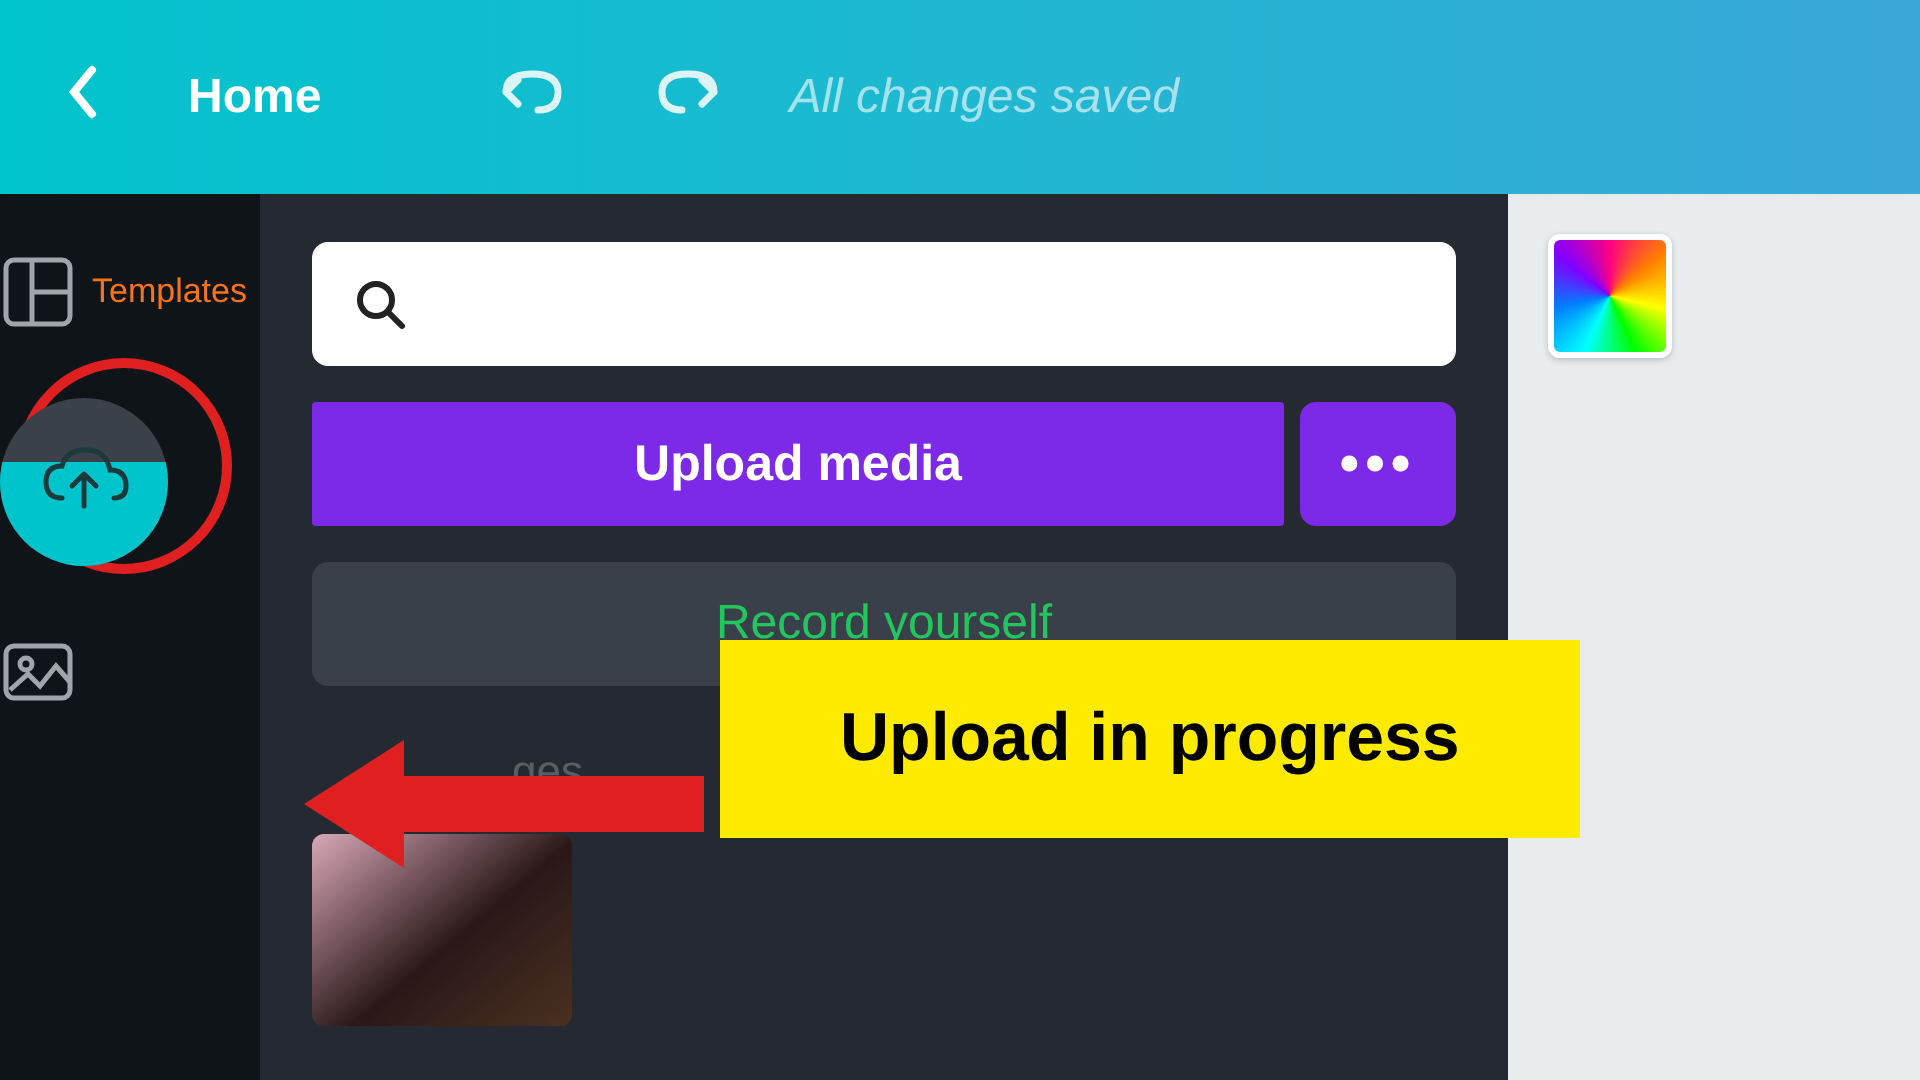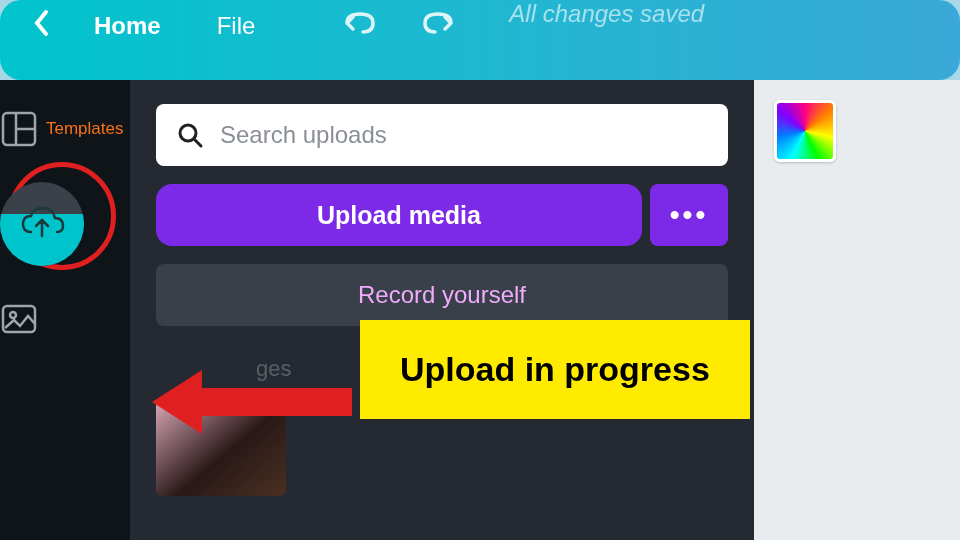--- a/index.html
+++ b/index.html
@@ -1,38 +1,38 @@
 <!DOCTYPE html>
 <html><head>
   <meta charset="utf-8">
   <style>
     * { margin: 0; padding: 0; box-sizing: border-box; font-family: -apple-system, BlinkMacSystemFont, "Segoe UI", sans-serif; }
     body { width: 960px; height: 540px; overflow: hidden; background: #a8d8e8; }
     
     .topbar {
-      height: 80px;
+      height: 97px;
       background: linear-gradient(90deg, #00c4cc 0%, #1fb8d1 50%, #3aa8d8 100%);
       display: flex;
+      align-items: center;
       padding: 0 20px;
       gap: 8px;
-      border-radius: 21px;
     }
     .back-btn { color: #fff; cursor: pointer; padding: 8px 12px; }
     .topbar-item {
       color: #fff;
       font-size: 24px;
       font-weight: 500;
       padding: 12px 24px;
       cursor: pointer;
       border-radius: 6px;
     }
     .topbar-item.active { font-weight: 700; }
     .topbar-divider { width: 30px; }
     .icon-btn { color: #fff; padding: 10px 18px; cursor: pointer; opacity: 0.85; }
-    .saved-text { color: rgba(255,255,255,0.6); font-size: 24px; font-style: italic; margin-left: 28px; }
+    .saved-text { color: rgba(255,255,255,0.6); font-size: 24px; font-style: italic; margin-left: 8px; }
     
     .main { display: flex; height: calc(100% - 76px); }
     
     .sidebar {
       width: 130px;
       background: #0f1419;
       display: flex;
       flex-direction: column;
       align-items: center;
       padding-top: 18px;
@@ -109,41 +109,41 @@
       background: transparent;
     }
     .search-box input::placeholder { color: #8a8f96; }
     
     .upload-row { display: flex; gap: 8px; }
     .upload-btn {
       flex: 1;
       background: #7d2ae8;
       color: #fff;
       border: none;
-      border-radius: 16px;
+      border-radius: 2px;
       height: 62px;
       font-size: 25px;
       font-weight: 600;
       cursor: pointer;
     }
     .more-btn {
       width: 78px;
       background: #7d2ae8;
       color: #fff;
       border: none;
       border-radius: 8px;
       height: 62px;
       font-size: 28px;
       font-weight: 700;
       cursor: pointer;
       letter-spacing: 3px;
     }
     .record-btn {
       background: #3a4049;
-      color: #f0abfc;
+      color: #22c55e;
       border: none;
       border-radius: 8px;
       height: 62px;
       font-size: 24px;
       font-weight: 500;
       cursor: pointer;
     }
     
     .tab-area { position: relative; margin-top: 12px; }
     .tab-hidden { color: #d0d3d8; font-size: 22px; opacity: 0.3; margin-left: 100px; }
@@ -174,37 +174,36 @@
       position: absolute;
       left: 152px;
       top: 362px;
       pointer-events: none;
     }
     .annotation {
       position: absolute;
       left: 360px;
       top: 320px;
       background: #ffeb00;
-      padding: 30px 40px;
+      padding: 30px 60px;
       font-size: 34px;
       font-weight: 700;
       color: #000;
     }
   </style>
 </head>
 <body>
 
 <div class="topbar">
   <div class="back-btn">
     <svg width="18" height="30" viewBox="0 0 18 30">
         <path d="M14 4 L5 15 L14 26" stroke="#fff" stroke-width="4" fill="none" stroke-linecap="round"></path>
       </svg>
   </div>
   <div class="topbar-item active">Home</div>
-  <div class="topbar-item">File</div>
   <div class="topbar-divider"></div>
   <div class="icon-btn">
     <svg width="34" height="26" viewBox="0 0 34 26">
         <path d="M4 13 Q4 4 17 4 Q30 4 30 13 Q30 22 20 22 M4 13 L10 7 M4 13 L10 19" stroke="#fff" stroke-width="3.5" fill="none" stroke-linecap="round"></path>
       </svg>
   </div>
   <div class="icon-btn">
     <svg width="34" height="26" viewBox="0 0 34 26">
         <path d="M30 13 Q30 4 17 4 Q4 4 4 13 Q4 22 14 22 M30 13 L24 7 M30 13 L24 19" stroke="#fff" stroke-width="3.5" fill="none" stroke-linecap="round"></path>
       </svg>
@@ -240,21 +239,20 @@
         </svg>
     </div>
   </div>
 
   <div class="panel">
     <div class="search-box">
       <svg width="28" height="28" viewBox="0 0 28 28">
           <circle cx="12" cy="12" r="8" stroke="#222" stroke-width="3" fill="none"></circle>
           <line x1="18" y1="18" x2="25" y2="25" stroke="#222" stroke-width="3" stroke-linecap="round"></line>
         </svg>
-      <input type="text" placeholder="Search uploads" style="">
     </div>
     <div class="upload-row">
       <button class="upload-btn">Upload media</button>
       <button class="more-btn">•••</button>
     </div>
     <button class="record-btn">Record yourself</button>
     <div class="tab-area">
       <span class="tab-hidden">ges</span>
       <div class="thumbnail"></div>
     </div>

